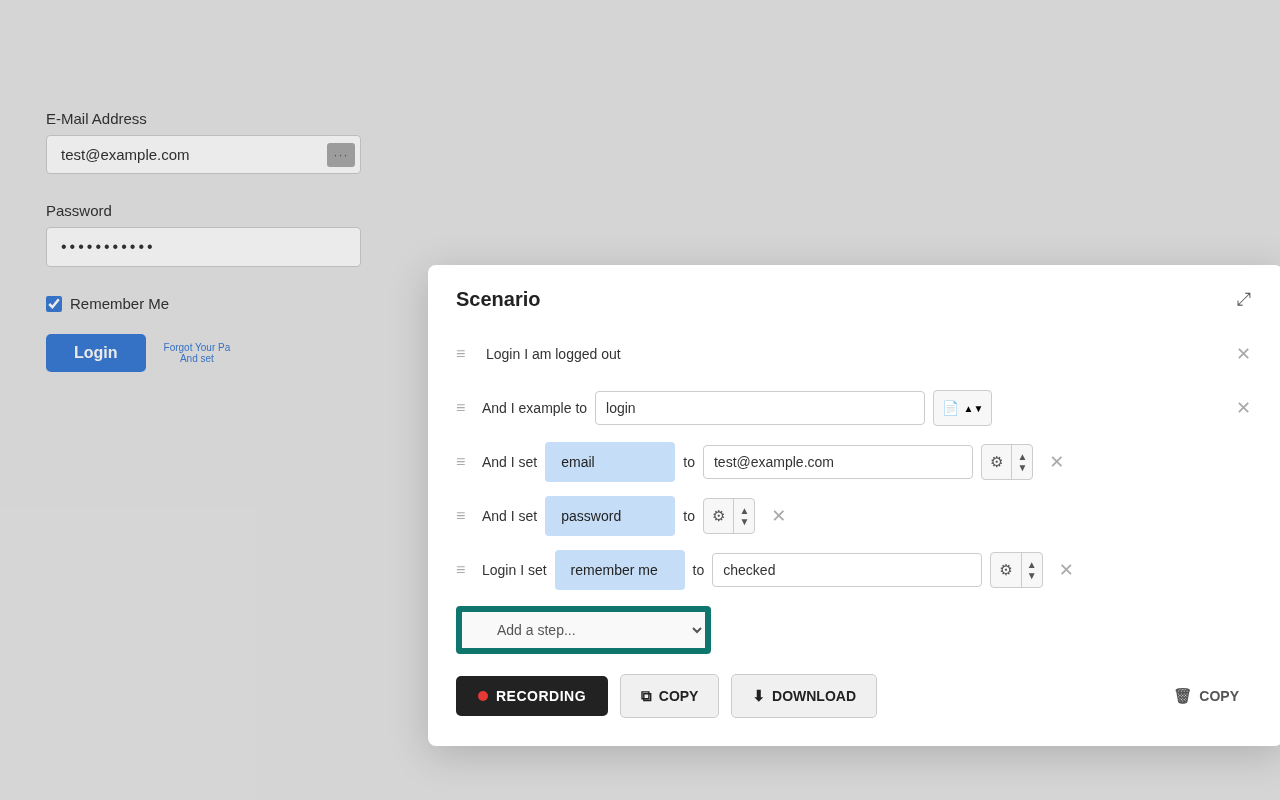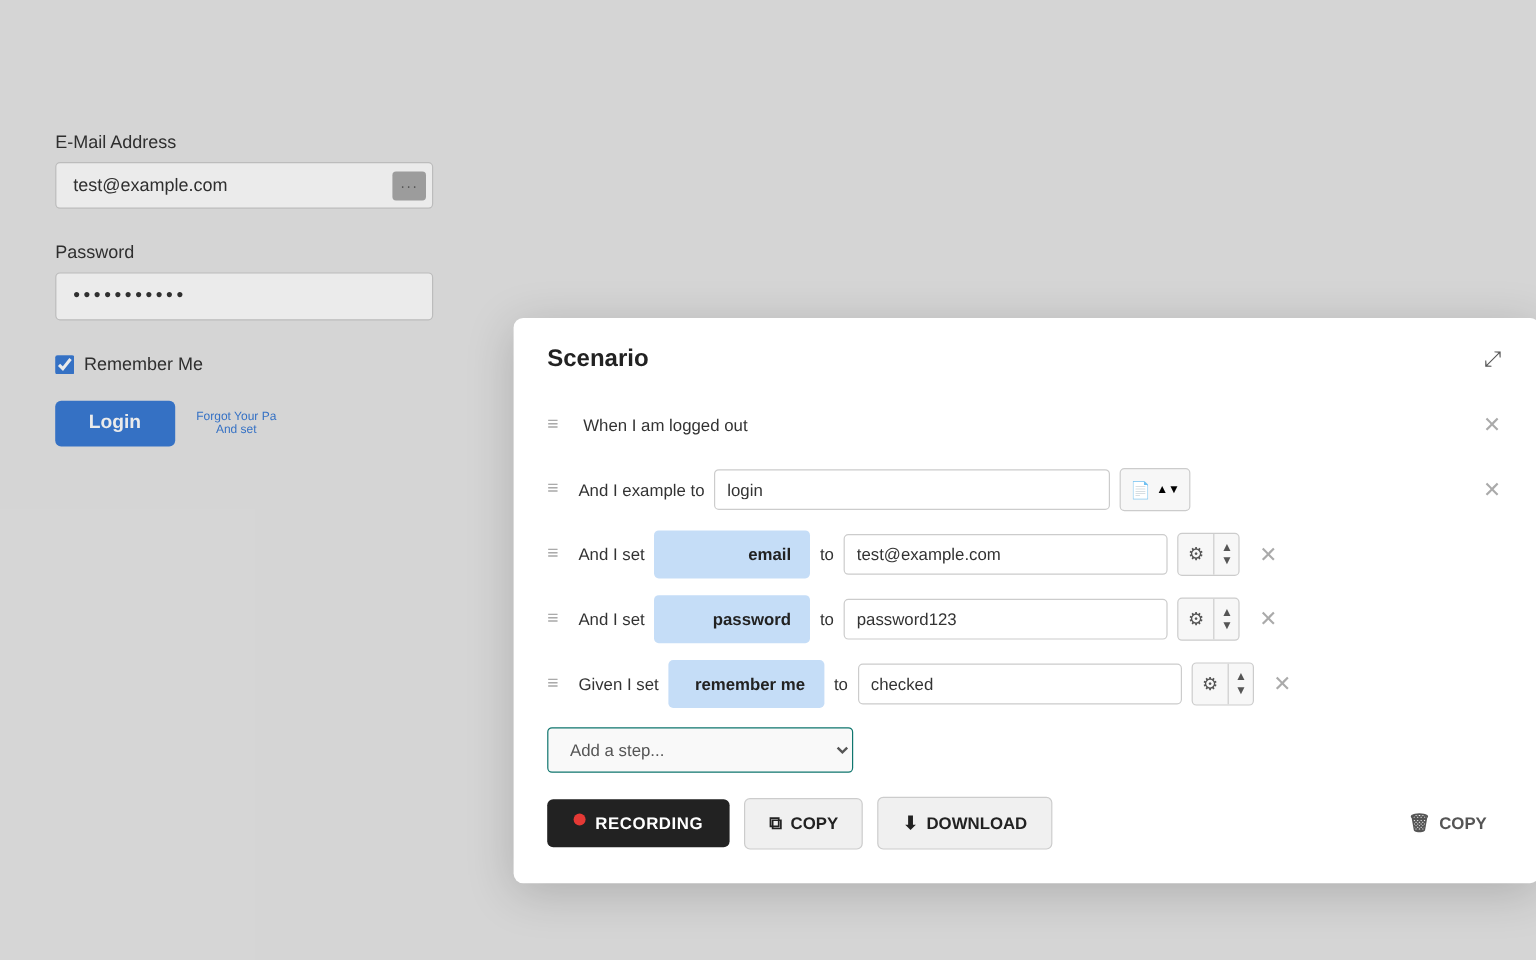--- a/index.html
+++ b/index.html
@@ -161,24 +161,24 @@
       color: #333;
       white-space: nowrap;
       flex-shrink: 0;
     }
     .step-field-blue {
       background: #c5ddf7;
       border: none;
       border-radius: 4px;
       padding: 12px 16px;
       font-size: 14px;
-      font-weight: 700;
+      font-weight: 400;
       color: #222;
       min-width: 130px;
-      text-align: right;
+      text-align: left;
       flex-shrink: 0;
     }
     .step-input {
       border: 1px solid #ccc;
       border-radius: 4px;
       padding: 8px 10px;
       font-size: 14px;
       color: #333;
       background: #fff;
       outline: none;
@@ -246,22 +246,22 @@
       cursor: pointer;
       flex-shrink: 0;
     }
 
     
     .add-step-row {
       margin: 14px 0 20px 0;
     }
     .add-step-select {
       width: 255px;
-      padding: 9px 14px;
-      border: 1px solid #0f766e;
+      padding: 9px 31px;
+      border: 6px solid #0f766e;
       border-radius: 4px;
       background: #f9f9f9;
       font-size: 14px;
       color: #555;
       cursor: pointer;
       appearance: auto;
       outline: none;
     }
 
     
@@ -273,21 +273,21 @@
     .btn-recording {
       background: #222;
       color: #fff;
       border: none;
       border-radius: 5px;
       padding: 12px 22px;
       font-size: 14px;
       font-weight: 700;
       cursor: pointer;
       display: flex;
-      align-items: flex-start;
+      align-items: center;
       gap: 8px;
       letter-spacing: 0.5px;
     }
     .recording-dot {
       width: 10px;
       height: 10px;
       background: #e53935;
       border-radius: 50%;
       flex-shrink: 0;
     }
@@ -365,21 +365,21 @@
 <div class="modal">
   <div class="modal-header">
     <span class="modal-title">Scenario</span>
     <button class="modal-expand-btn">
       <span>⤢</span>
     </button>
   </div>
 
   <div class="step-row">
     <span class="drag-handle">≡</span>
-    <span class="step-static-text">When I am logged out</span>
+    <span class="step-static-text">Login I am logged out</span>
     <span style="flex:1"></span>
     <button class="step-close-btn">✕</button>
   </div>
 
   <div class="step-row">
     <span class="drag-handle">≡</span>
     <span class="step-text">And I example to</span>
     <input class="step-input step-input-nav" type="text" value="login" style="">
     <div class="nav-file-btn">
       <span>📄</span>
@@ -400,31 +400,30 @@
       <span class="step-gear-arrows">▲<br>▼</span>
     </div>
     <button class="step-close-btn">✕</button>
   </div>
 
   <div class="step-row">
     <span class="drag-handle">≡</span>
     <span class="step-text">And I set</span>
     <div class="step-field-blue">password</div>
     <span class="step-text">to</span>
-    <input class="step-input step-input-wide" type="text" value="password123" style="">
     <div class="step-gear-btn">
       <span class="step-gear-icon">⚙</span>
       <span class="step-gear-arrows">▲<br>▼</span>
     </div>
     <button class="step-close-btn">✕</button>
   </div>
 
   <div class="step-row">
     <span class="drag-handle">≡</span>
-    <span class="step-text">Given I set</span>
+    <span class="step-text">Login I set</span>
     <div class="step-field-blue">remember me</div>
     <span class="step-text">to</span>
     <input class="step-input step-input-wide" type="text" value="checked" style="">
     <div class="step-gear-btn">
       <span class="step-gear-icon">⚙</span>
       <span class="step-gear-arrows">▲<br>▼</span>
     </div>
     <button class="step-close-btn">✕</button>
   </div>
 

